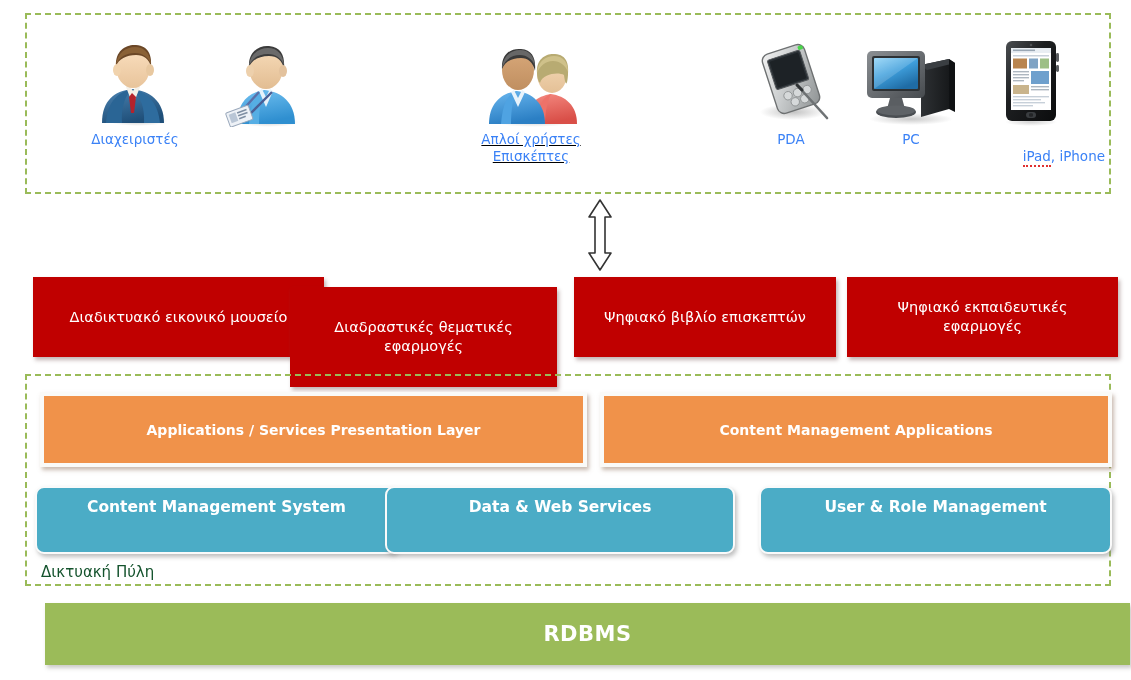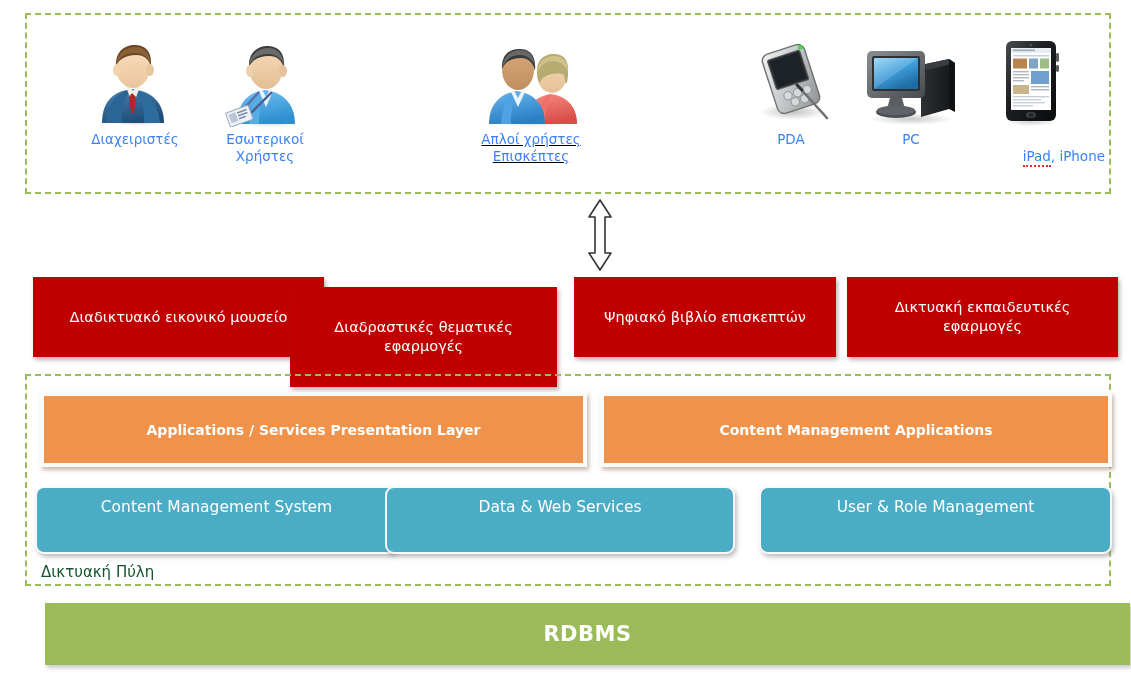--- a/index.html
+++ b/index.html
@@ -87,21 +87,21 @@
   }
 
   
   .teal-box {
     background: #4BACC6;
     color: #ffffff;
     display: flex;
     align-items: flex-start;
     justify-content: center;
     text-align: center;
-    font-weight: normal;
+    font-weight: bold;
     font-size: 15.5px;
     padding-top: 10px;
     border-radius: 9px;
     border: 2px solid #FAFAFA;
     box-shadow: 2px 3px 4px rgba(130,130,130,0.5);
   }
 
   
   #rdbms-box {
     background: #9BBB59;
@@ -197,22 +197,20 @@
         <rect x="15" y="75" width="10" height="1.6" fill="#7f8fa3"></rect>
         <rect x="15" y="78" width="7" height="1.6" fill="#7f8fa3"></rect>
       </g>
       <ellipse cx="43" cy="29" rx="17" ry="21" fill="url(#skin2)"></ellipse>
       <path d="M26 28 C25 12 37 6 46 7 C59 8 62 18 61 30 C59 21 54 17 46 17 C36 17 29 21 26 28 Z" fill="#3c3c3c"></path>
       <path d="M26 27 C27 15 36 9 45 9 C54 9 60 15 61 26 C58 19 53 15 45 15 C36 15 29 19 26 27 Z" fill="#6a6a6a"></path>
       <ellipse cx="27" cy="32" rx="4" ry="6" fill="#edd0ac"></ellipse>
       <ellipse cx="60" cy="32" rx="4" ry="6" fill="#e3c29d"></ellipse>
     </svg>
   </div>
-  <div class="caption">Εσωτερικοί
-Χρήστες</div>
 </div>
 
 <div class="actor" style="left:456px; top:32px;text-decoration:underline;">
   <div class="icon-wrap">
     <svg width="105" height="88" viewBox="0 0 105 88">
       <defs>
         <linearGradient id="shirtb2" x1="0" y1="0" x2="0.3" y2="1">
           <stop offset="0%" stop-color="#6ab7ef"></stop>
             <stop offset="100%" stop-color="#2b7fc4"></stop>
         </linearGradient>
@@ -380,21 +378,21 @@
   </svg>
 </div>
 
 <div class="abs red-box" style="left:33px; top:277px; width:291px; height:80px;">Διαδικτυακό εικονικό μουσείο</div>
 
 <div class="abs red-box" style="left:290px; top:277px; width:267px; height:100px;margin-top:10px;">Διαδραστικές θεματικές
 εφαρμογές</div>
 
 <div class="abs red-box" style="left:574px; top:277px; width:262px; height:80px;">Ψηφιακό βιβλίο επισκεπτών</div>
 
-<div class="abs red-box" style="left:847px; top:277px; width:271px; height:80px;">Δικτυακή εκπαιδευτικές
+<div class="abs red-box" style="left:847px; top:277px; width:271px; height:80px;">Ψηφιακό εκπαιδευτικές
 εφαρμογές</div>
 
 <div class="abs dashed-box" id="portal-container"></div>
 
 <div class="abs orange-box" style="left:40px; top:392px; width:547px; height:75px;">Applications / Services Presentation Layer</div>
 
 <div class="abs orange-box" style="left:600px; top:392px; width:512px; height:75px;">Content Management Applications</div>
 
 <div class="abs teal-box" style="left:35px; top:486px; width:363px; height:68px;">Content Management System</div>
 

